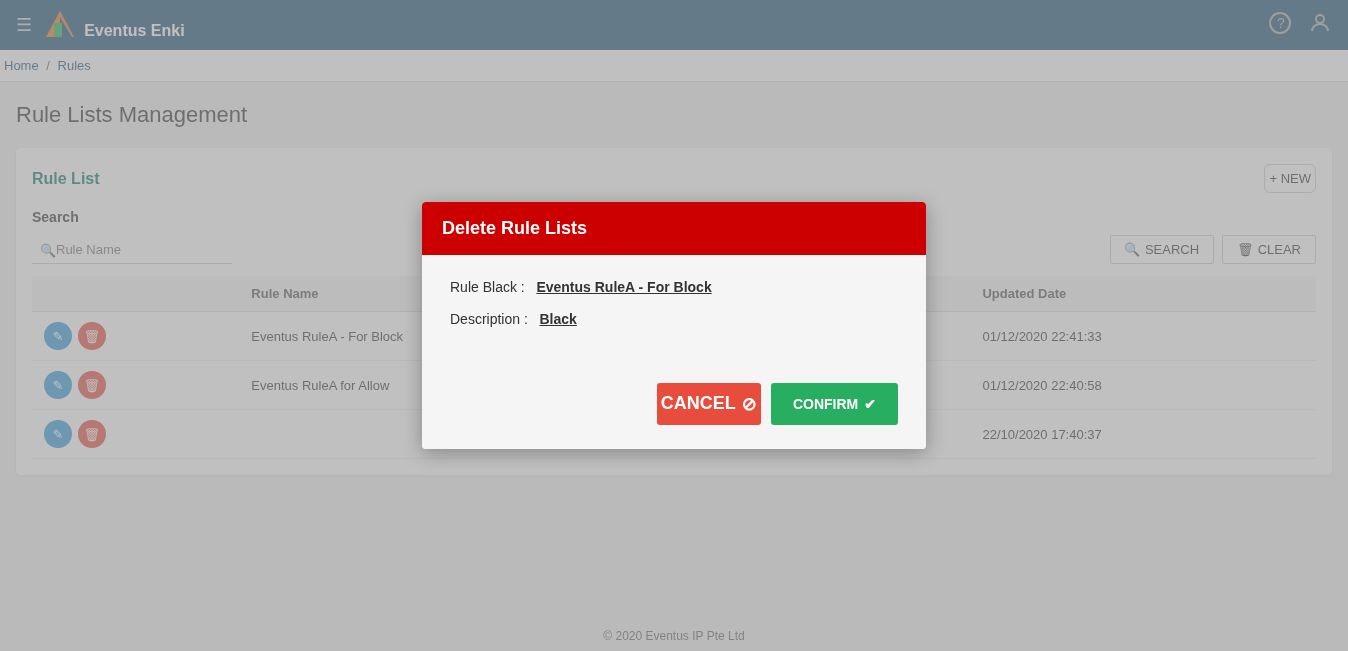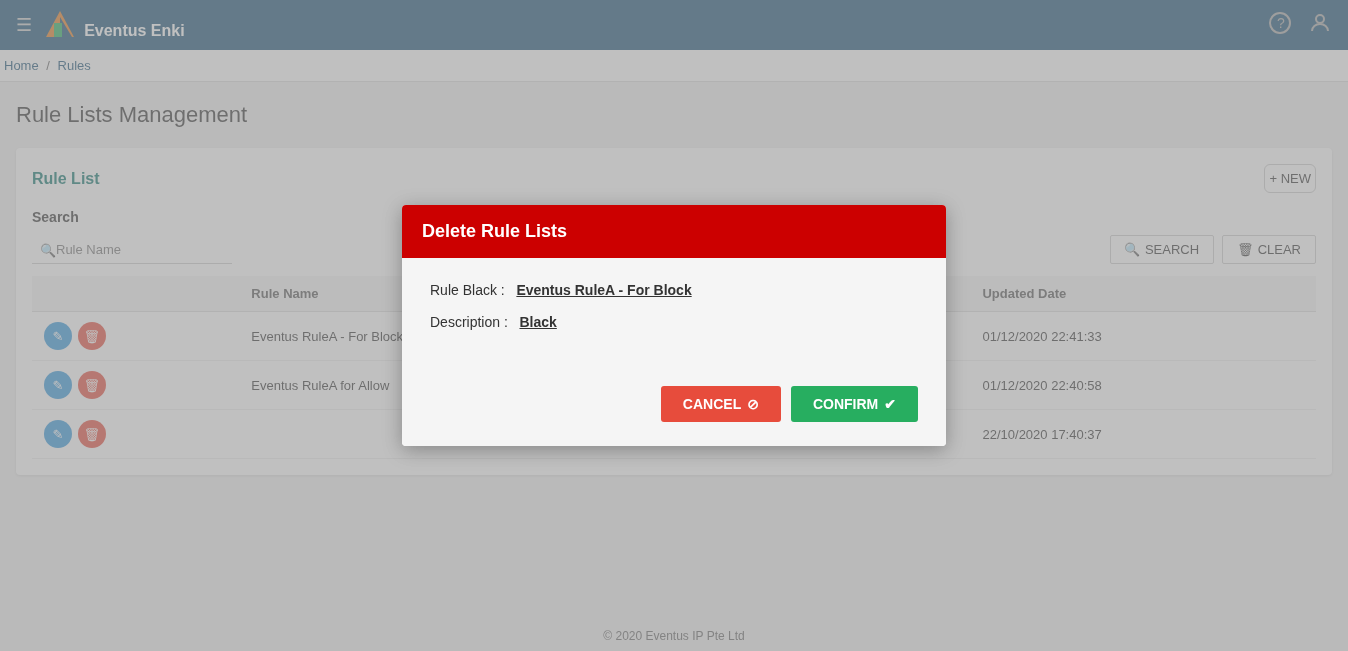--- a/index.html
+++ b/index.html
@@ -136,21 +136,21 @@
       top: 0; left: 0; right: 0; bottom: 0;
       background: rgba(150,150,150,0.6);
       display: flex;
       align-items: center;
       justify-content: center;
       z-index: 1000;
     }
     .modal {
       background: white;
       border-radius: 4px;
-      width: 544px;
+      width: 504px;
       box-shadow: 0 4px 20px rgba(0,0,0,0.3);
       overflow: hidden;
     }
     .modal-header {
       background: #cc0000;
       padding: 16px 20px;
       color: white;
       font-size: 18px;
       font-weight: bold;
     }
@@ -172,26 +172,26 @@
       padding: 16px 28px 24px;
       background: #f5f5f5;
       display: flex;
       justify-content: flex-end;
       gap: 10px;
     }
     .cancel-btn {
       background: #e74c3c;
       color: white;
       border: none;
-      padding: 10px 22px;
-      font-size: 14px;
+      padding: 10px 4px;
+      font-size: 18px;
       font-weight: bold;
       cursor: pointer;
       border-radius: 3px;
-      display: flex; align-items: flex-end; gap: 6px;
+      display: flex; align-items: flex-start; gap: 6px;
     }
     .confirm-btn {
       background: #27ae60;
       color: white;
       border: none;
       padding: 10px 22px;
       font-size: 14px;
       font-weight: bold;
       cursor: pointer;
       border-radius: 3px;

